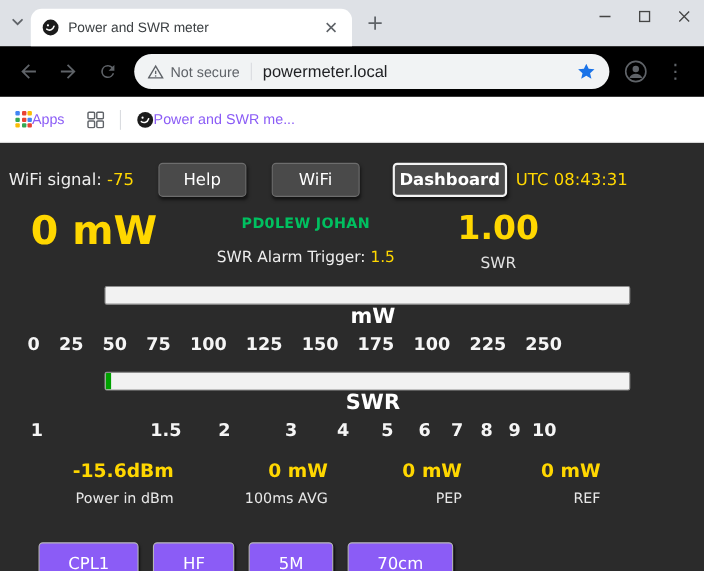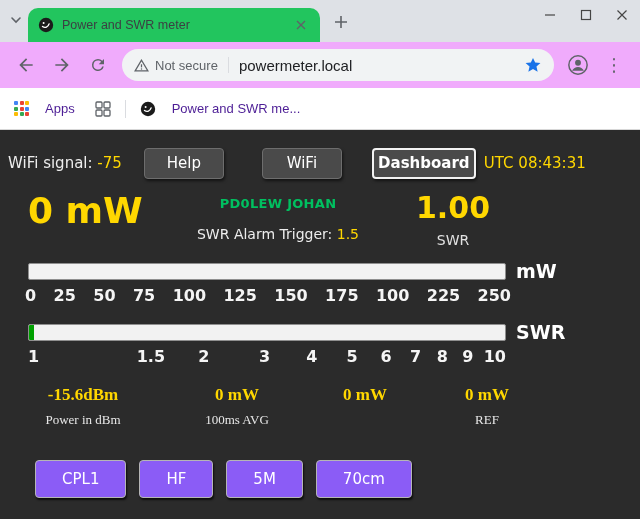--- a/index.html
+++ b/index.html
@@ -3,85 +3,85 @@
 <meta charset="utf-8">
 <style>
   * { box-sizing: border-box; margin: 0; padding: 0; }
   html,body { width:640px; height:519px; overflow:hidden; }
   body { font-family:"Liberation Sans", sans-serif; background:#2b2b2b; }
   .window { width:640px; height:519px; display:flex; flex-direction:column; }
 
   
   .tabstrip { height:42px; background:#dee1e6; position:relative; display:flex; align-items:flex-end; flex:none; }
   .tab-search { position:absolute; left:9px; top:13px; cursor:pointer; }
-  .tab { margin-left:28px; width:292px; height:34px; background:#22c55e; border-radius:10px 10px 0 0;
+  .tab { margin-left:28px; width:292px; height:34px; background:#ffffff; border-radius:10px 10px 0 0;
          display:flex; align-items:center; padding:0 10px; }
   .tab-title { flex:1; font-size:12.5px; color:#3c4043; white-space:nowrap; overflow:hidden; text-overflow:ellipsis; margin-left:8px; }
   .tab-close { width:18px; height:18px; display:flex; align-items:center; justify-content:center; border-radius:50%; }
   .newtab { margin:0 0 9px 14px; }
   .wincontrols { position:absolute; right:0; top:0; height:30px; display:flex; }
   .winbtn { width:36px; height:30px; display:flex; align-items:center; justify-content:center; }
 
   
-  .navbar { height:46px; background:#f0abfc; display:flex; align-items:center; padding:0 8px; flex:none; }
+  .navbar { height:46px; background:#000000; display:flex; align-items:center; padding:0 8px; flex:none; }
   .nav-icon { width:36px; height:36px; display:flex; align-items:center; justify-content:center; border-radius:50%; flex:none; }
   .addressbar { flex:1; height:32px; background:#f1f3f4; border-radius:16px; display:flex; align-items:center; padding:0 12px; margin:0 6px; min-width:0; }
   .sec-label { font-size:13px; color:#5f6368; margin-left:6px; white-space:nowrap; }
   .addr-divider { width:1px; height:16px; background:#dadce0; margin:0 10px; }
   .url-text { font-size:15px; color:#202124; white-space:nowrap; }
   .addr-spacer { flex:1; }
   .menu-dots { font-size:18px; color:#5f6368; }
 
   
   .bookmarks { height:42px; background:#fff; display:flex; align-items:center; padding:0 14px; border-bottom:1px solid #d7d7d7; flex:none; }
   .apps-grid { display:grid; grid-template-columns:repeat(3,4px); grid-template-rows:repeat(3,4px); gap:1.5px; }
   .apps-grid span { width:4px; height:4px; border-radius:1px; }
-  .bm-label { font-size:13px; color:#4c1d95; margin-left:16px; }
+  .bm-label { font-size:13px; color:#8b5cf6; margin-left:0; }
   .bm-divider { width:1px; height:18px; background:#dadce0; margin:0 14px; }
   .bm-item { display:flex; align-items:center; cursor:pointer; }
   .grid-icon { margin-left:20px; display:flex; }
 
   
   .page { flex:1; background:#2b2b2b; font-family:"DejaVu Sans", sans-serif; color:#ededed; padding-top:15px; }
 
   .hdr { display:flex; align-items:center; margin:2px 8px 0 8px; height:32px; }
   .wifi-text { font-size:15px; white-space:nowrap; }
   .gold { color:#ffd700; }
   .green { color:#00c060; }
   .btn { background:#4a4a4a; color:#fff; border:1px solid #6d6d6d; border-radius:4px; font-size:15px;
          font-family:"DejaVu Sans", sans-serif; height:31px; box-shadow:1px 2px 3px rgba(0,0,0,.55); cursor:pointer; }
   .btn-help { width:80px; margin-left:22px; }
-  .btn-wifi { width:80px; margin-left:38px; }
+  .btn-wifi { width:80px; margin-left:23px; }
   .btn-dash { width:104px; margin-left:30px; border:2px solid #f2f2f2; font-weight:bold; }
   .utc { font-size:15px; margin-left:8px; white-space:nowrap; }
 
   .bigrow { display:flex; margin:12px 0 0 28px; }
   .power-main { width:150px; font-size:36px; font-weight:bold; line-height:1.1; }
   .mid { width:200px; text-align:center; padding-top:5px; }
   .callsign { font-size:13px; font-weight:bold; letter-spacing:.3px; }
   .alarm { margin-top:15px; font-size:14px; }
   .rightcol { width:150px; text-align:center; }
   .swr-main { font-size:30px; font-weight:bold; line-height:1.1; }
   .swr-caption { font-size:14px; margin-top:8px; color:#e2e2e2; }
 
-  .meter { display:flex; align-items:center; margin:12px 0 0 28px; }
+  .meter { display:flex; align-items:center; margin:12px 0 0 28px;flex-direction:column; }
   .track { width:478px; height:17px; background:#f2f2f2; border:1px solid #8f8f8f; border-radius:2px; position:relative; overflow:hidden; }
   .fill { position:absolute; left:0; top:0; bottom:0; background:#00a000; }
   .meter-unit { margin-left:10px; font-size:19px; font-weight:bold; color:#fff; }
 
   .ticks-linear { display:flex; justify-content:space-between; width:486px; margin:4px 0 0 25px;
                   font-size:16px; font-weight:bold; color:#f5f5f5; }
   .ticks-log { position:relative; width:478px; height:20px; margin:4px 0 0 28px;
                font-size:16px; font-weight:bold; color:#f5f5f5; }
   .ticks-log span { position:absolute; top:0; transform:translateX(-50%); }
   .ticks-log span.t-first { transform:none; }
   .ticks-log span.t-last { transform:translateX(-100%); }
 
   .readings { display:flex; margin:18px 0 0 8px; }
-  .reading { text-align:center;font-family:Liberation Serif, serif; }
+  .reading { text-align:right; }
   .reading .val { font-size:17px; font-weight:bold; }
   .reading .lab { font-size:13px; margin-top:7px; color:#e8e8e8; }
   .r1 { width:150px; } .r2 { width:122px; margin-left:18px; } .r3 { width:110px; margin-left:12px; } .r4 { width:118px; margin-left:8px; }
 
   .modes { display:flex; gap:13px; margin:32px 0 0 35px; }
   .mode-btn { background:#8b5cf6; color:#fff; border:1px solid #b5b5b5; border-radius:4px; padding:9px 26px;
               font-size:15px; font-family:"DejaVu Sans", sans-serif; box-shadow:1px 2px 2px rgba(0,0,0,.7); cursor:pointer; white-space:nowrap; }
 </style>
 </head>
 <body>
@@ -289,20 +289,21 @@
       <div class="reading r1">
         <div class="val gold">-15.6dBm</div>
         <div class="lab">Power in dBm</div>
       </div>
       <div class="reading r2">
         <div class="val gold">0 mW</div>
         <div class="lab">100ms AVG</div>
       </div>
       <div class="reading r3">
         <div class="val gold">0 mW</div>
+        <div class="lab">PEP</div>
       </div>
       <div class="reading r4">
         <div class="val gold">0 mW</div>
         <div class="lab">REF</div>
       </div>
     </div>
 
     <div class="modes">
       <button class="mode-btn">CPL1</button>
       <button class="mode-btn">HF</button>

